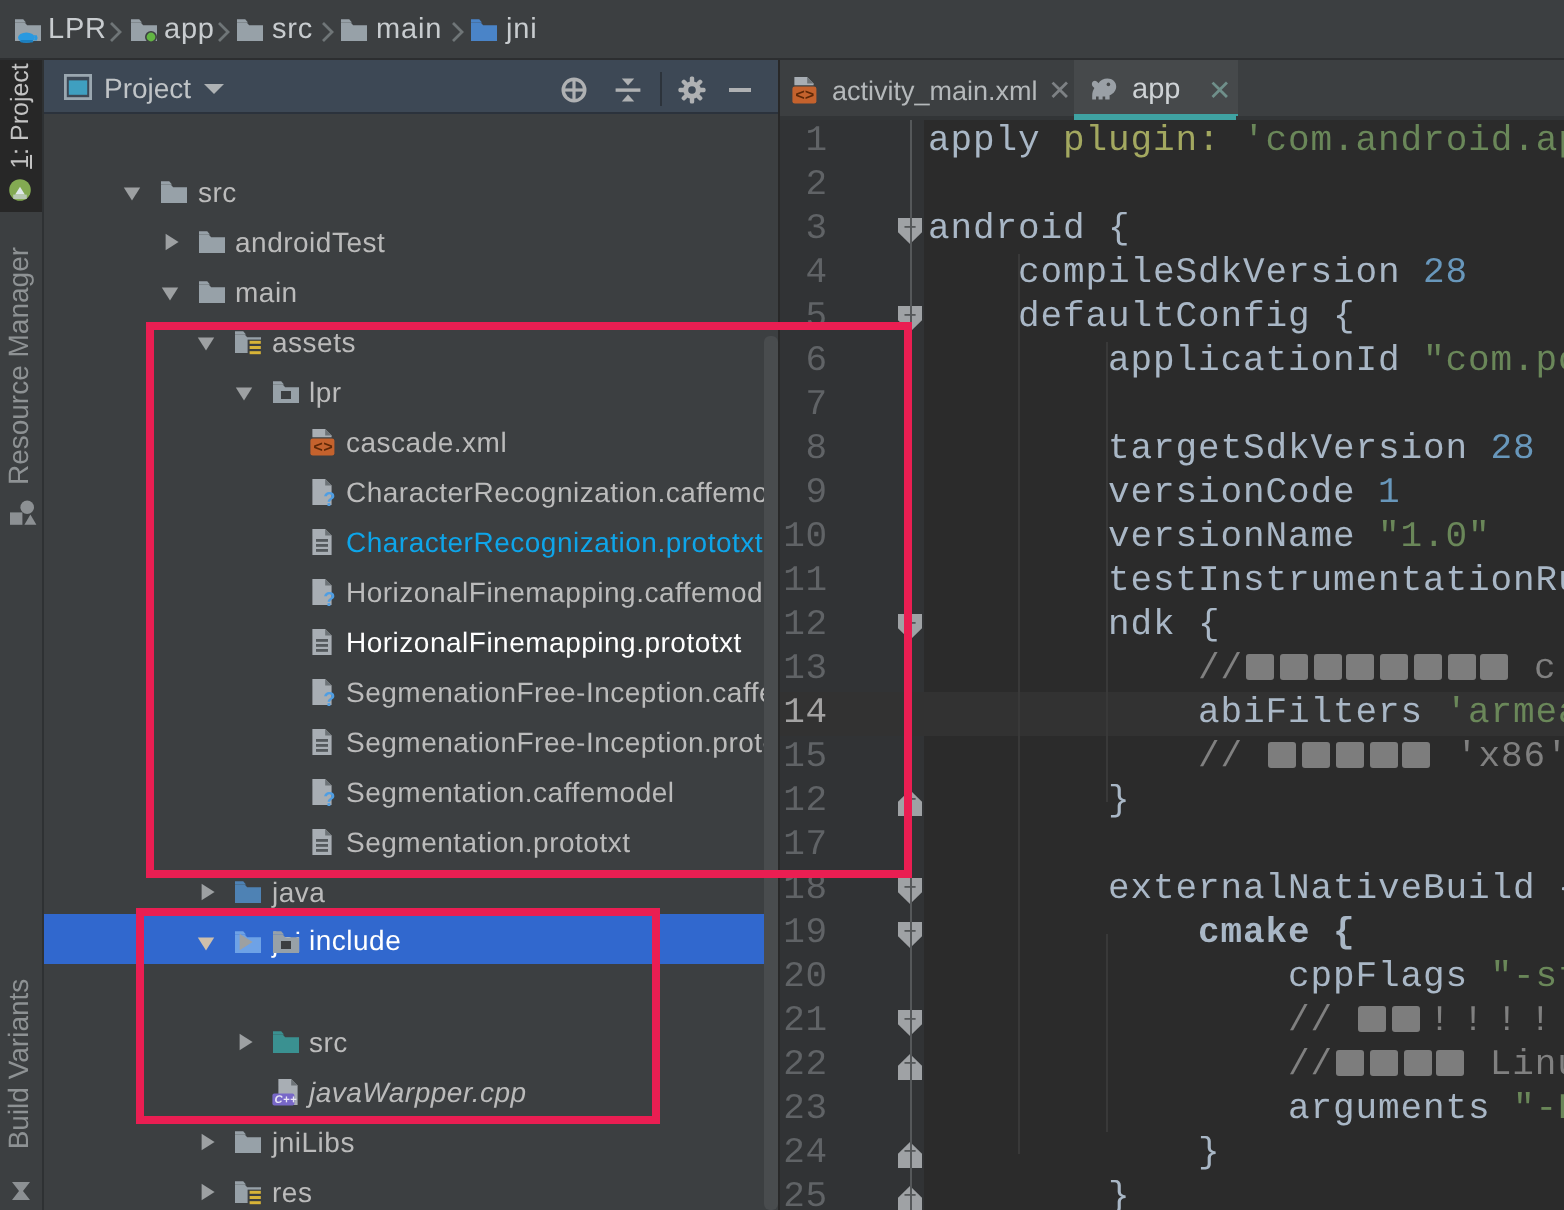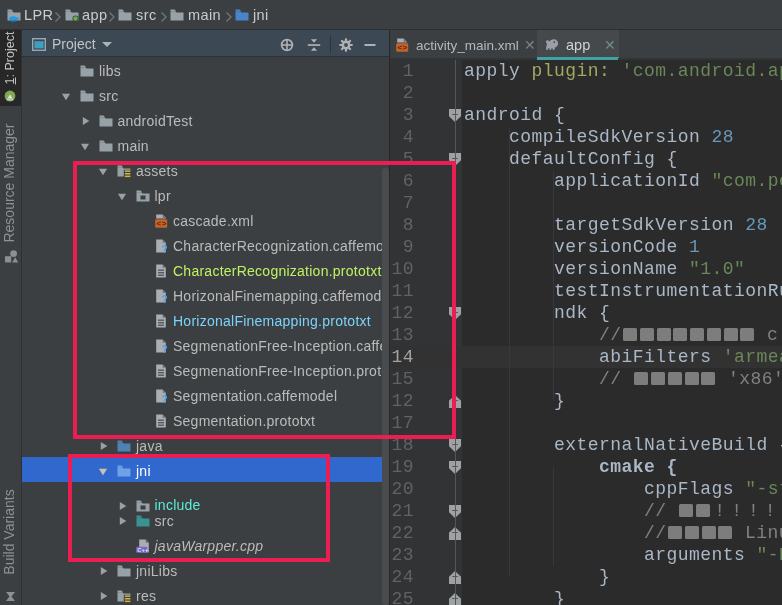--- a/index.html
+++ b/index.html
@@ -110,29 +110,20 @@
         <rect x="6.9" y="1.2" width="2.2" height="3.4" rx="0.8" fill="#afb1b3" transform="rotate(225 8 8)"></rect>
         <rect x="6.9" y="1.2" width="2.2" height="3.4" rx="0.8" fill="#afb1b3" transform="rotate(270 8 8)"></rect>
         <rect x="6.9" y="1.2" width="2.2" height="3.4" rx="0.8" fill="#afb1b3" transform="rotate(315 8 8)"></rect>
         <circle cx="8" cy="8" r="4.4" fill="#afb1b3"></circle>
         <circle cx="8" cy="8" r="1.9" fill="#3d4855"></circle>
       </svg></div>
     <div class="abs" style="left:362px;top:37px;"><svg width="16" height="16" viewBox="0 0 16 16" style="">
         <rect x="2.5" y="7" width="11" height="2" fill="#afb1b3"></rect>
       </svg></div>
     <div class="abs" style="left:22px;top:457px;width:368px;height:25px;background:#3168ce;"></div>
-    <div class="row" style="left:0;top:58.5px;width:382px;color:#bbbbbb;overflow:hidden;">
-      <span class="ar" style="left:79.0px;">
-        <svg width="16" height="16" viewBox="0 0 16 16" style="">
-          <path d="M1.5 4.2 V13.5 H14.5 V5.6 H7.6 L6.3 4.2 Z" fill="#97a1a8"></path>
-          <path d="M1.5 4.2 V2.6 H5.6 L7.0 4.2 Z" fill="#97a1a8"></path>
-        </svg>
-      </span>
-      <span style="position:absolute;left:99.0px;">libs</span>
-    </div>
     <div class="row" style="left:0;top:83.5px;width:382px;color:#bbbbbb;overflow:hidden;">
       <span class="ar" style="left:61.0px;">
         <svg width="10" height="10" viewBox="0 0 10 10" style="">
           <path d="M0.9 2.8 H9.1 L5 9.3 Z" fill="#9da0a2"></path>
         </svg>
       </span>
       <span class="ar" style="left:79.0px;">
         <svg width="16" height="16" viewBox="0 0 16 16" style="">
           <path d="M1.5 4.2 V13.5 H14.5 V5.6 H7.6 L6.3 4.2 Z" fill="#97a1a8"></path>
           <path d="M1.5 4.2 V2.6 H5.6 L7.0 4.2 Z" fill="#97a1a8"></path>
@@ -215,21 +206,21 @@
     <div class="row" style="left:0;top:233.5px;width:382px;color:#bbbbbb;overflow:hidden;">
       <span class="ar" style="left:153.0px;">
         <svg width="16" height="16" viewBox="0 0 16 16" style="">
           <path d="M3.2 1.5 H9.6 L12.8 4.7 V14.5 H3.2 Z" fill="#a8aeb4"></path>
           <path d="M9.6 1.5 L12.8 4.7 H9.6 Z" fill="#6d7377"></path>
           <text x="8.6" y="15.2" font-family="Liberation Sans" font-size="10" font-weight="bold" fill="#4f9ee3">?</text>
         </svg>
       </span>
       <span style="position:absolute;left:173.0px;">CharacterRecognization.caffemode</span>
     </div>
-    <div class="row" style="left:0;top:258.5px;width:382px;color:#bef264;overflow:hidden;">
+    <div class="row" style="left:0;top:258.5px;width:382px;color:#0ea5e9;overflow:hidden;">
       <span class="ar" style="left:153.0px;">
         <svg width="16" height="16" viewBox="0 0 16 16" style="">
           <path d="M3.2 1.5 H9.6 L12.8 4.7 V14.5 H3.2 Z" fill="#a8aeb4"></path>
           <path d="M9.6 1.5 L12.8 4.7 H9.6 Z" fill="#6d7377"></path>
           <rect x="5" y="6.5" width="6" height="1.4" fill="#54595d"></rect>
           <rect x="5" y="9.0" width="6" height="1.4" fill="#54595d"></rect>
           <rect x="5" y="11.5" width="6" height="1.4" fill="#54595d"></rect>
         </svg>
       </span>
       <span style="position:absolute;left:173.0px;">CharacterRecognization.prototxt</span>
@@ -237,21 +228,21 @@
     <div class="row" style="left:0;top:283.5px;width:382px;color:#bbbbbb;overflow:hidden;">
       <span class="ar" style="left:153.0px;">
         <svg width="16" height="16" viewBox="0 0 16 16" style="">
           <path d="M3.2 1.5 H9.6 L12.8 4.7 V14.5 H3.2 Z" fill="#a8aeb4"></path>
           <path d="M9.6 1.5 L12.8 4.7 H9.6 Z" fill="#6d7377"></path>
           <text x="8.6" y="15.2" font-family="Liberation Sans" font-size="10" font-weight="bold" fill="#4f9ee3">?</text>
         </svg>
       </span>
       <span style="position:absolute;left:173.0px;">HorizonalFinemapping.caffemodel</span>
     </div>
-    <div class="row" style="left:0;top:308.5px;width:382px;color:#7dd3fc;overflow:hidden;">
+    <div class="row" style="left:0;top:308.5px;width:382px;color:#ffffff;overflow:hidden;">
       <span class="ar" style="left:153.0px;">
         <svg width="16" height="16" viewBox="0 0 16 16" style="">
           <path d="M3.2 1.5 H9.6 L12.8 4.7 V14.5 H3.2 Z" fill="#a8aeb4"></path>
           <path d="M9.6 1.5 L12.8 4.7 H9.6 Z" fill="#6d7377"></path>
           <rect x="5" y="6.5" width="6" height="1.4" fill="#54595d"></rect>
           <rect x="5" y="9.0" width="6" height="1.4" fill="#54595d"></rect>
           <rect x="5" y="11.5" width="6" height="1.4" fill="#54595d"></rect>
         </svg>
       </span>
       <span style="position:absolute;left:173.0px;">HorizonalFinemapping.prototxt</span>
@@ -321,21 +312,21 @@
         </svg>
       </span>
       <span class="ar" style="left:116.0px;">
         <svg width="16" height="16" viewBox="0 0 16 16" style="">
           <path d="M1.5 4.2 V13.5 H14.5 V5.6 H7.6 L6.3 4.2 Z" fill="#6ea2e6"></path>
           <path d="M1.5 4.2 V2.6 H5.6 L7.0 4.2 Z" fill="#6ea2e6"></path>
         </svg>
       </span>
       <span style="position:absolute;left:136.0px;">jni</span>
     </div>
-    <div class="row" style="left:0;top:493px;width:382px;color:#5eead4;overflow:hidden;">
+    <div class="row" style="left:0;top:458px;width:382px;color:#ffffff;overflow:hidden;">
       <span class="ar" style="left:116.5px;">
         <svg width="10" height="10" viewBox="0 0 10 10" style="">
           <path d="M2.8 0.9 L9.3 5 L2.8 9.1 Z" fill="#9da0a2"></path>
         </svg>
       </span>
       <span class="ar" style="left:134.5px;">
         <svg width="16" height="16" viewBox="0 0 16 16" style="">
           <path d="M1.5 4.2 V13.5 H14.5 V5.6 H7.6 L6.3 4.2 Z" fill="#97a1a8"></path>
           <path d="M1.5 4.2 V2.6 H5.6 L7.0 4.2 Z" fill="#97a1a8"></path>
           <rect x="5.5" y="7.5" width="5" height="4" fill="#3c3f41"></rect>

